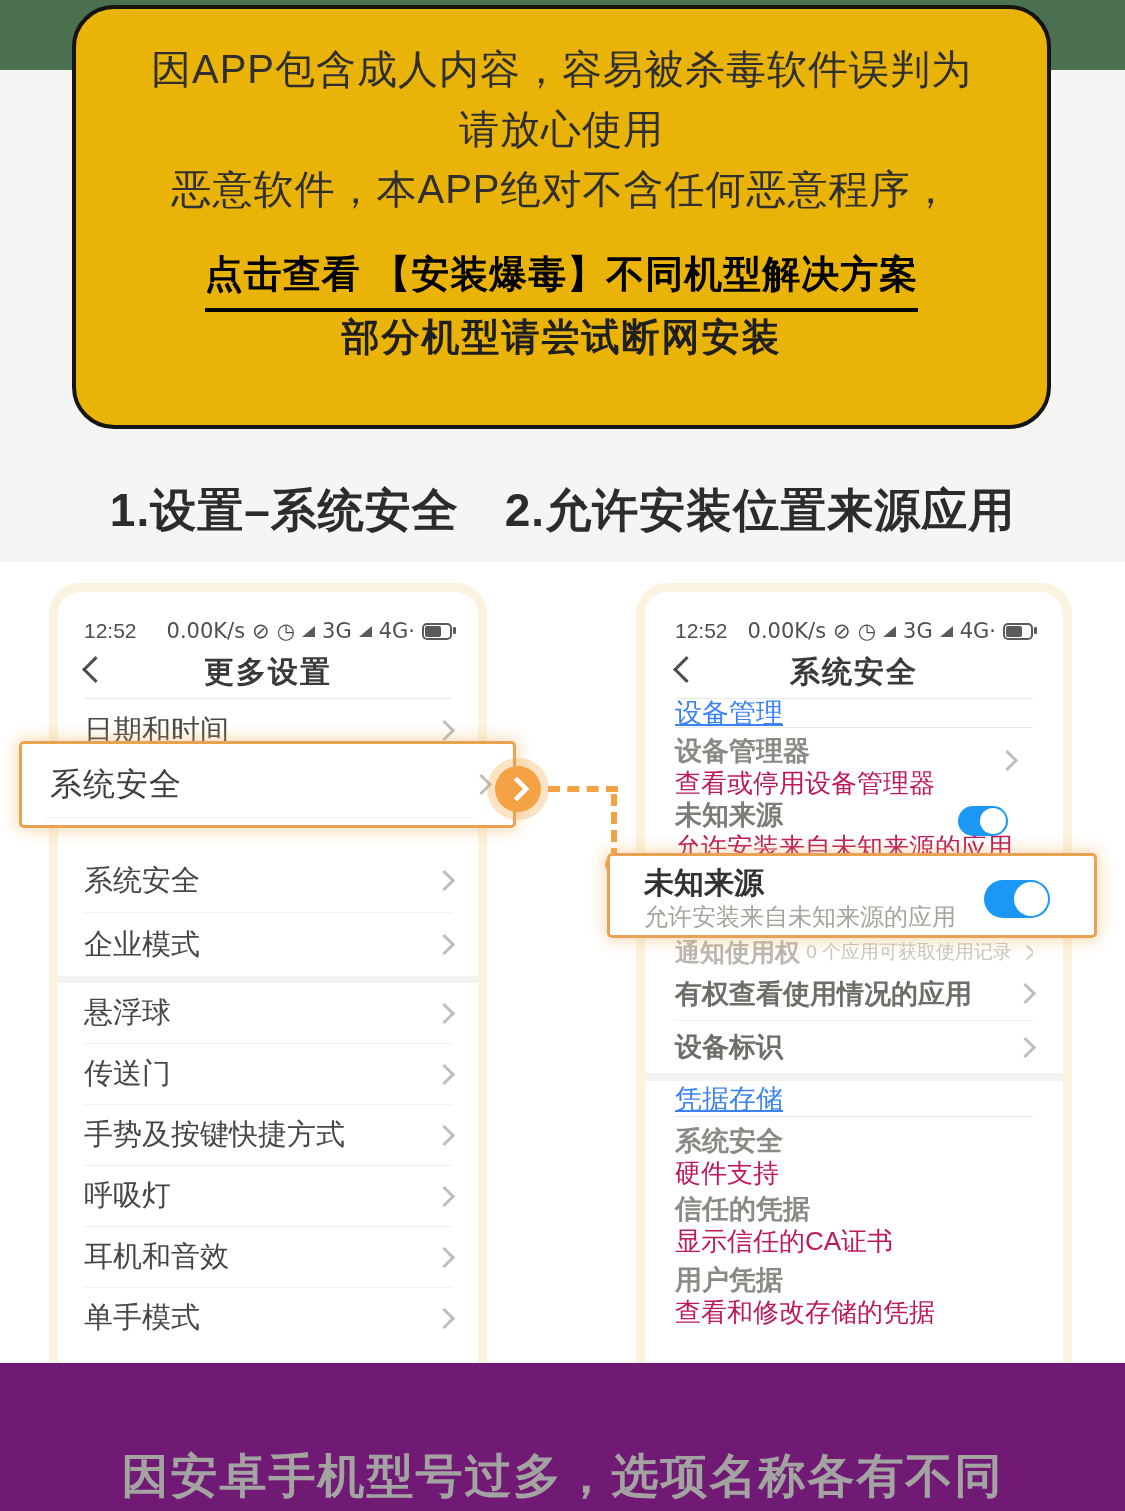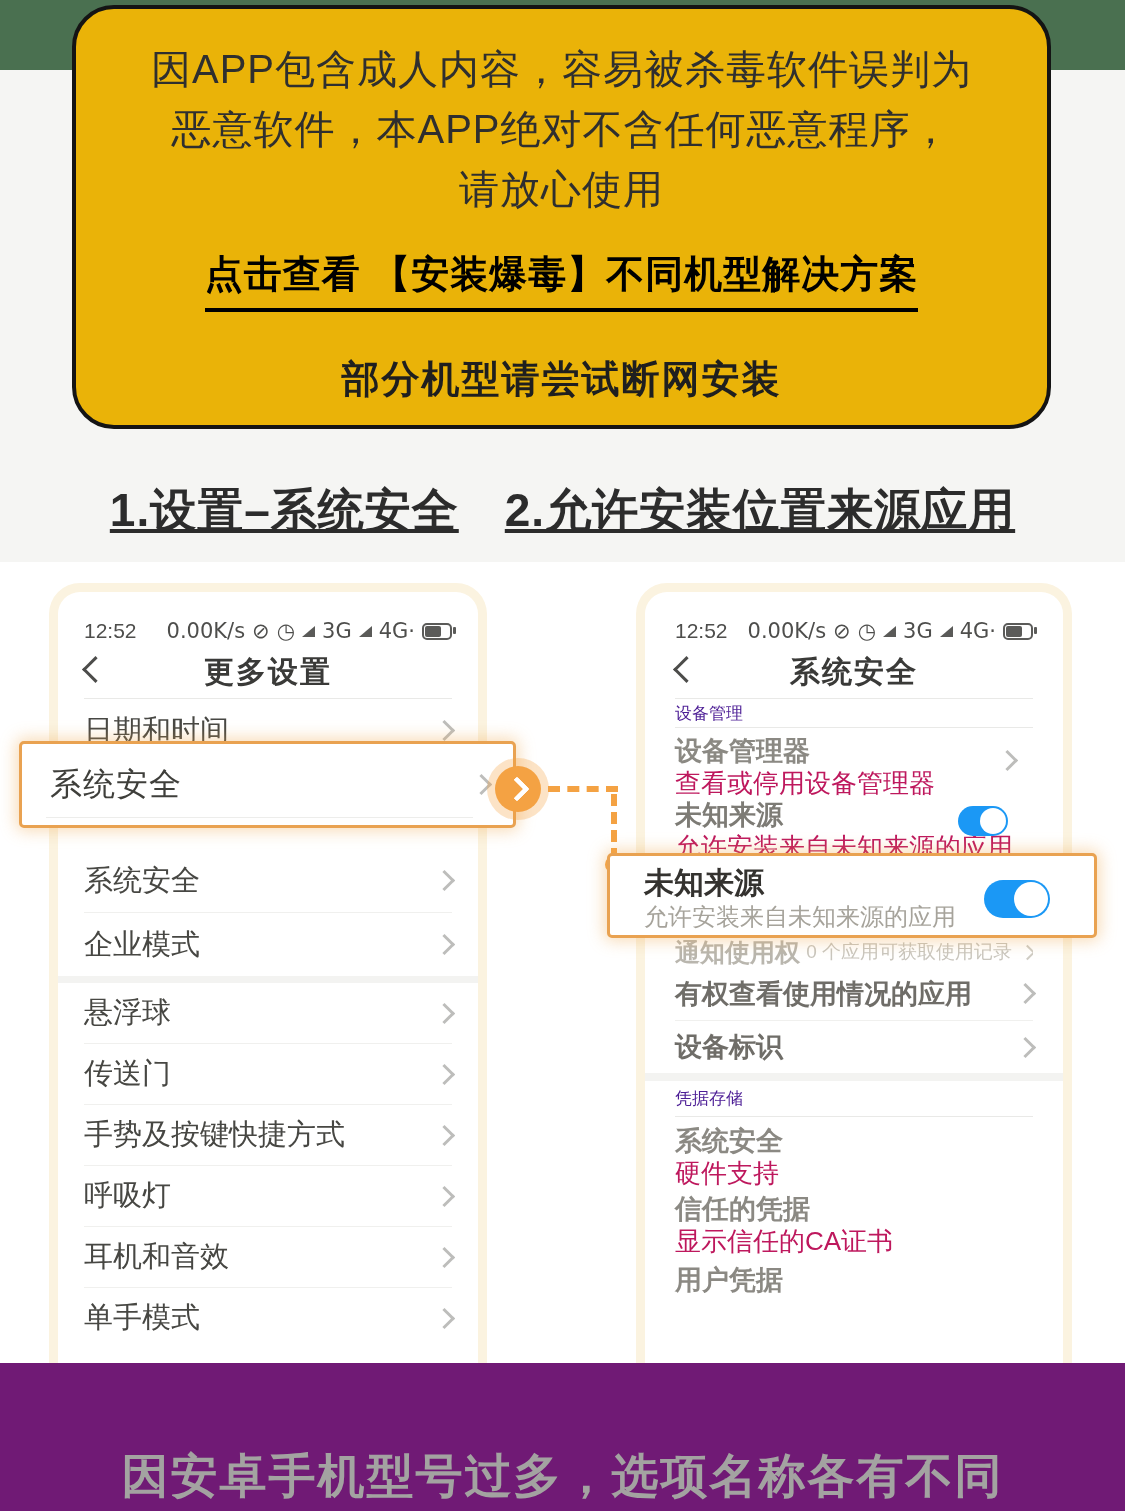--- a/index.html
+++ b/index.html
@@ -7,24 +7,24 @@
   .page{position:relative;width:1125px;height:1511px;overflow:hidden;background:#fff;}
   .band-green{position:absolute;left:0;top:0;width:1125px;height:70px;background:#4a7050;}
   .band-gray-top{position:absolute;left:0;top:70px;width:1125px;height:492px;background:#f5f5f3;}
   .band-gray-bottom{position:absolute;left:0;top:1363px;width:1125px;height:148px;background:#701a75;}
 
   .notice-card{position:absolute;left:72px;top:5px;width:979px;height:424px;background:#eab308;
     border:4px solid #141414;border-radius:42px;box-sizing:border-box;text-align:center;}
   .notice-par{margin-top:30px;font-size:40px;line-height:60px;color:#2f2f2f;font-weight:500;letter-spacing:1px;}
   .notice-link{display:inline-block;margin-top:30px;font-size:38px;font-weight:700;color:#000;
     border-bottom:4px solid #000;padding-bottom:8px;letter-spacing:1px;cursor:pointer;}
-  .notice-note{margin-top:42px;font-size:38px;font-weight:700;color:#1f1f1f;letter-spacing:2px;}
+  .notice-note{font-size:38px;font-weight:700;color:#1f1f1f;letter-spacing:2px;}
 
   .steps-title{position:absolute;left:0;top:480px;width:1125px;display:flex;justify-content:center;gap:46px;
-    font-size:46px;font-weight:700;color:#2c2c2c;letter-spacing:1px;text-decoration:underline;}
+    font-size:46px;font-weight:700;color:#2c2c2c;letter-spacing:1px;}
 
   .phone{position:absolute;top:592px;height:938px;background:#fff;border-radius:22px;
     box-shadow:0 0 0 9px #fbf3e0;box-sizing:border-box;}
   .phone-left{left:58px;width:420px;padding:0 26px;}
   .phone-right{left:645px;width:418px;padding:0 30px;}
 
   .statusbar{display:flex;justify-content:space-between;align-items:center;padding-top:24px;height:30px;
     font-size:21px;color:#4e4e4c;}
   .st-right{display:flex;align-items:center;gap:7px;font-family:"DejaVu Sans",sans-serif;}
   .sig{width:0;height:0;border-left:13px solid transparent;border-bottom:11px solid #5a5a58;}
@@ -43,21 +43,21 @@
   .chev{width:12px;height:12px;border-top:3px solid #bdbdbb;border-right:3px solid #bdbdbb;
     transform:rotate(45deg);flex:none;}
 
   .lrow{height:63px;display:flex;justify-content:space-between;align-items:center;
     font-size:29px;color:#474743;border-bottom:1px solid #f0f0ee;}
   .lrow6{height:60px;display:flex;justify-content:space-between;align-items:center;
     font-size:29px;color:#474743;border-bottom:1px solid #f0f0ee;}
   .noborder{border-bottom:none;}
   .lspacer{height:86px;}
 
-  .sectionlabel{display:flex;align-items:center;font-size:17px;color:#4c1d95;height:28px;}
+  .sectionlabel{display:flex;align-items:center;font-size:27px;color:#3b82f6;height:28px;text-decoration:underline;}
   .rrow{position:relative;box-sizing:border-box;}
   .rtitle{font-size:27px;font-weight:700;color:#8b8983;line-height:30px;}
   .rsub{font-size:26px;color:#be185d;line-height:26px;margin-top:4px;}
   .rrow .chev{position:absolute;right:18px;top:50%;margin-top:-8px;}
   .darkrow{display:flex;justify-content:space-between;align-items:center;font-size:27px;color:#6f6d68;font-weight:600;}
 
   .toggle{position:absolute;border-radius:999px;background:#1b98f5;cursor:pointer;}
   .toggle .knob{position:absolute;top:2px;bottom:2px;right:2px;background:#fff;border-radius:50%;}
   .toggle-sm{width:50px;height:30px;right:25px;top:12px;}
   .toggle-sm .knob{width:26px;}
@@ -95,22 +95,22 @@
 </head>
 <body>
 
 <div class="page">
   <div class="band-green"></div>
   <div class="band-gray-top"></div>
 
   <div class="notice-card">
     <div class="notice-par">
       <div>因APP包含成人内容，容易被杀毒软件误判为</div>
+      <div>请放心使用</div>
       <div>恶意软件，本APP绝对不含任何恶意程序，</div>
-      <div>请放心使用</div>
     </div>
     <div>
       <span class="notice-link">点击查看 【安装爆毒】不同机型解决方案</span>
     </div>
     <div class="notice-note">部分机型请尝试断网安装</div>
   </div>
 
   <div class="steps-title">
     <span>1.设置–系统安全</span>
     <span>2.允许安装位置来源应用</span>
@@ -243,20 +243,21 @@
     <div class="rrow" style="height:67px;padding-top:9px;">
       <div class="rtitle">系统安全</div>
       <div class="rsub">硬件支持</div>
     </div>
     <div class="rrow" style="height:69px;padding-top:10px;">
       <div class="rtitle">信任的凭据</div>
       <div class="rsub">显示信任的CA证书</div>
     </div>
     <div class="rrow" style="height:73px;padding-top:12px;">
       <div class="rtitle">用户凭据</div>
+      <div class="rsub">查看和修改存储的凭据</div>
     </div>
 
     <span class="watermark">查看原图</span>
   </div>
 
   <div class="hl-box hl-left">
     <span class="label">系统安全</span>
     <span class="chev"></span>
     <span class="innersep"></span>
   </div>

